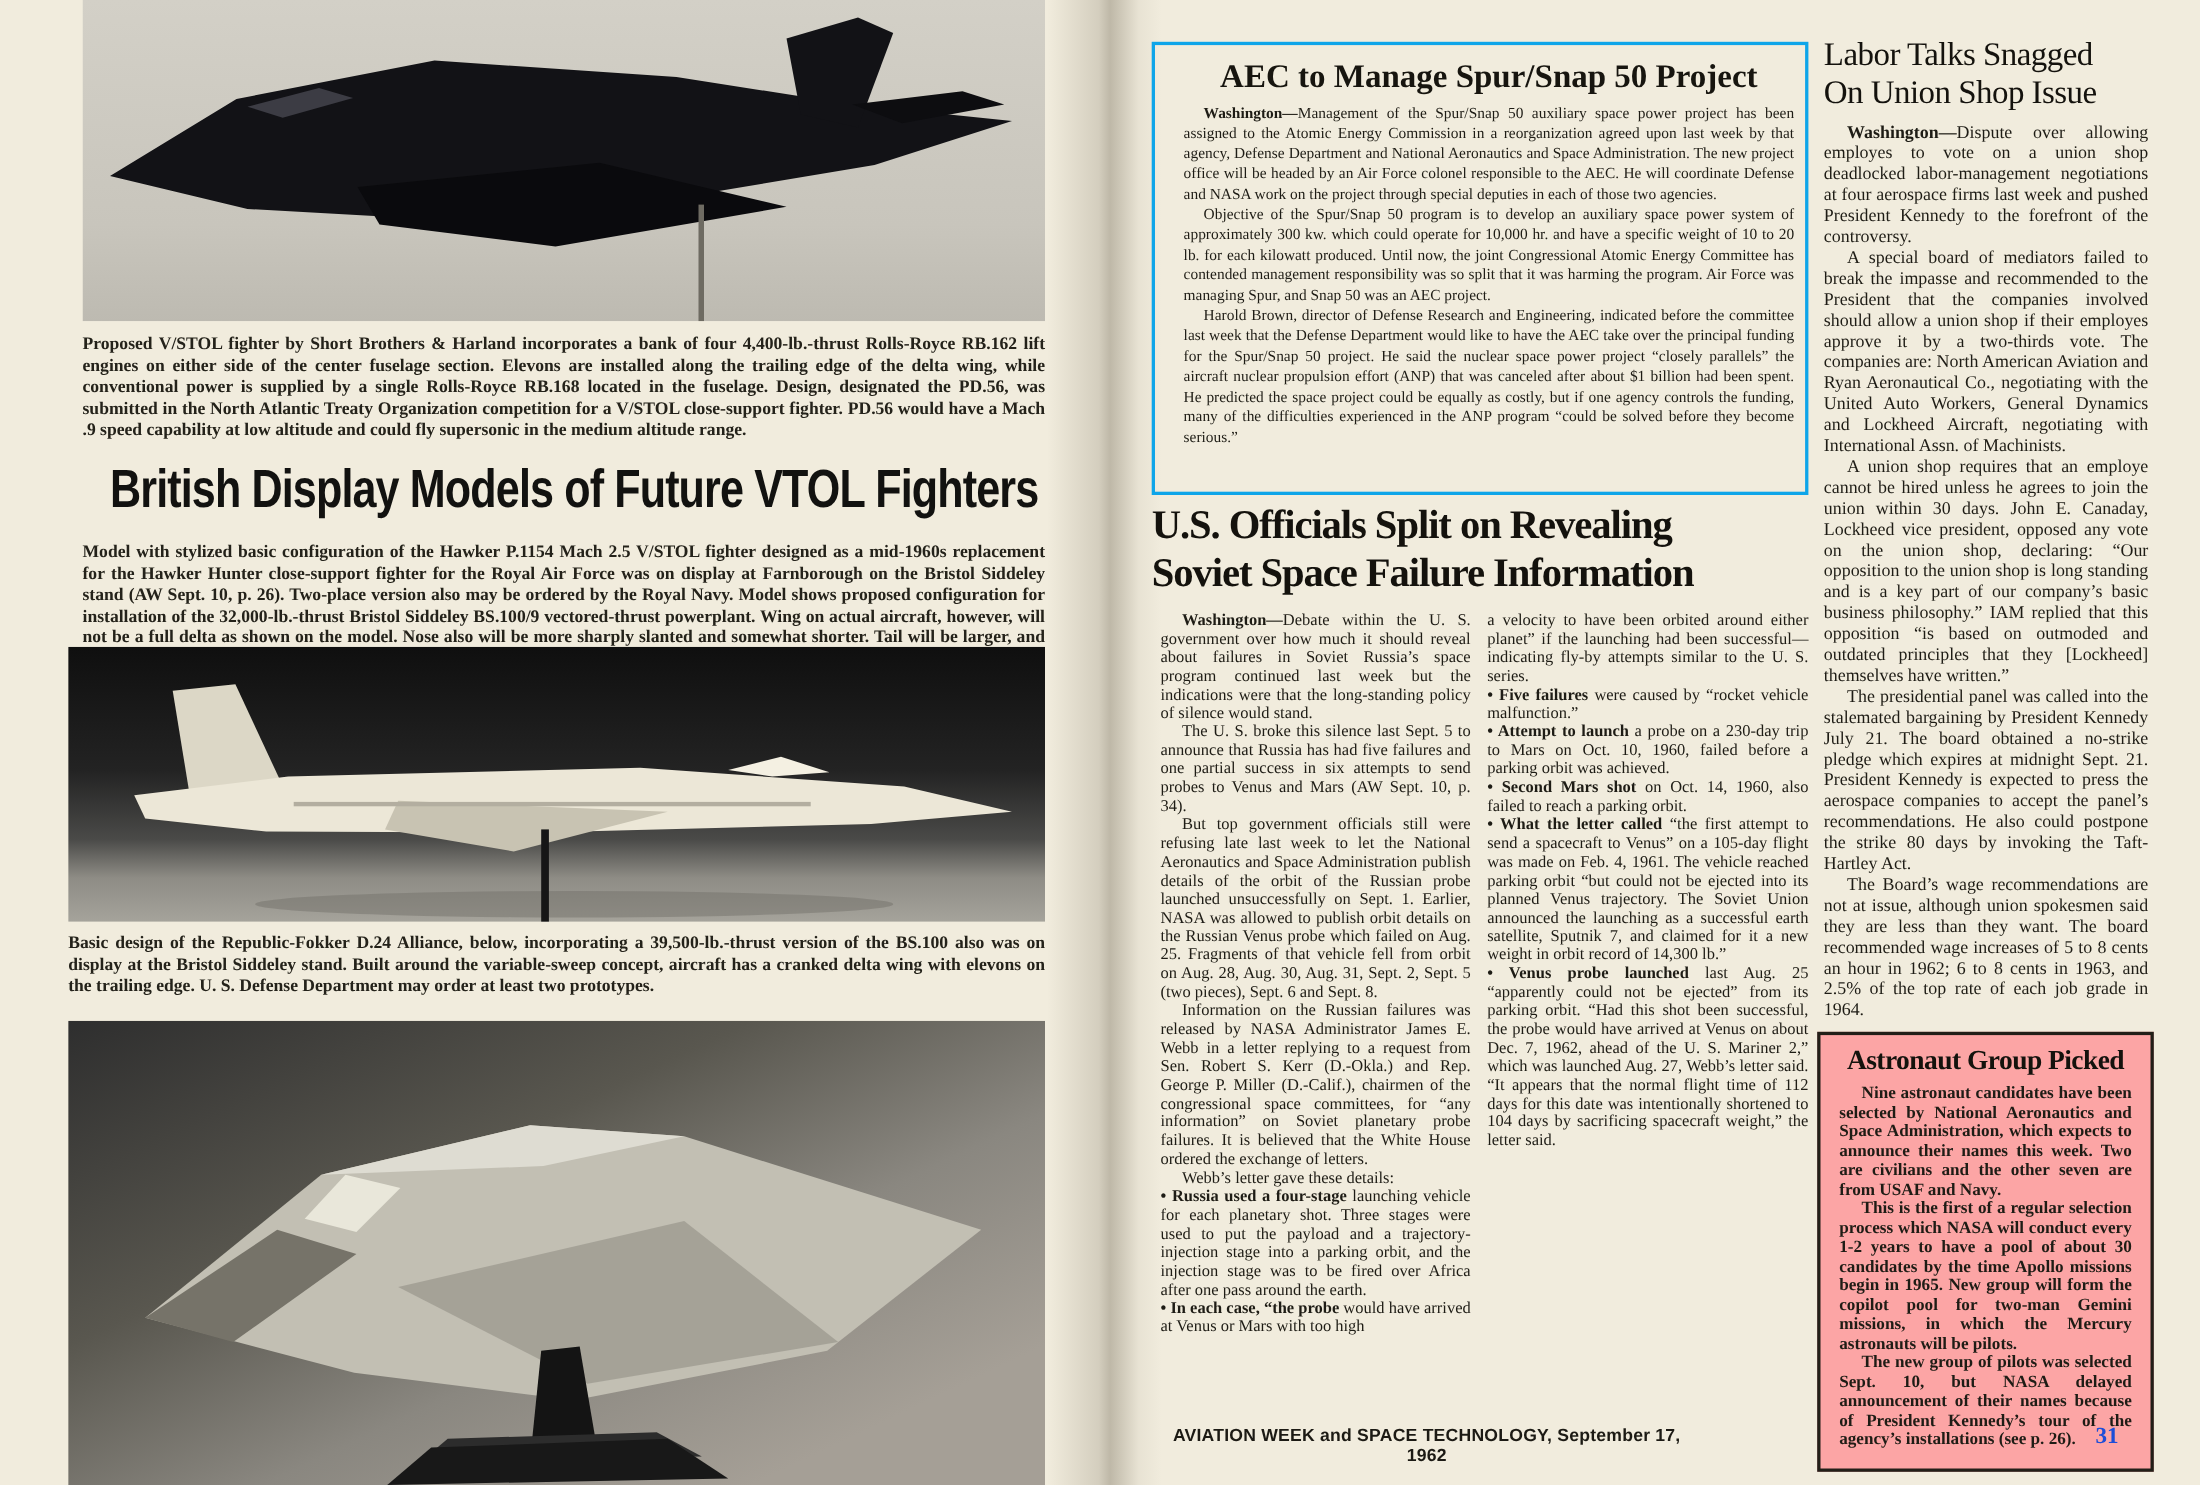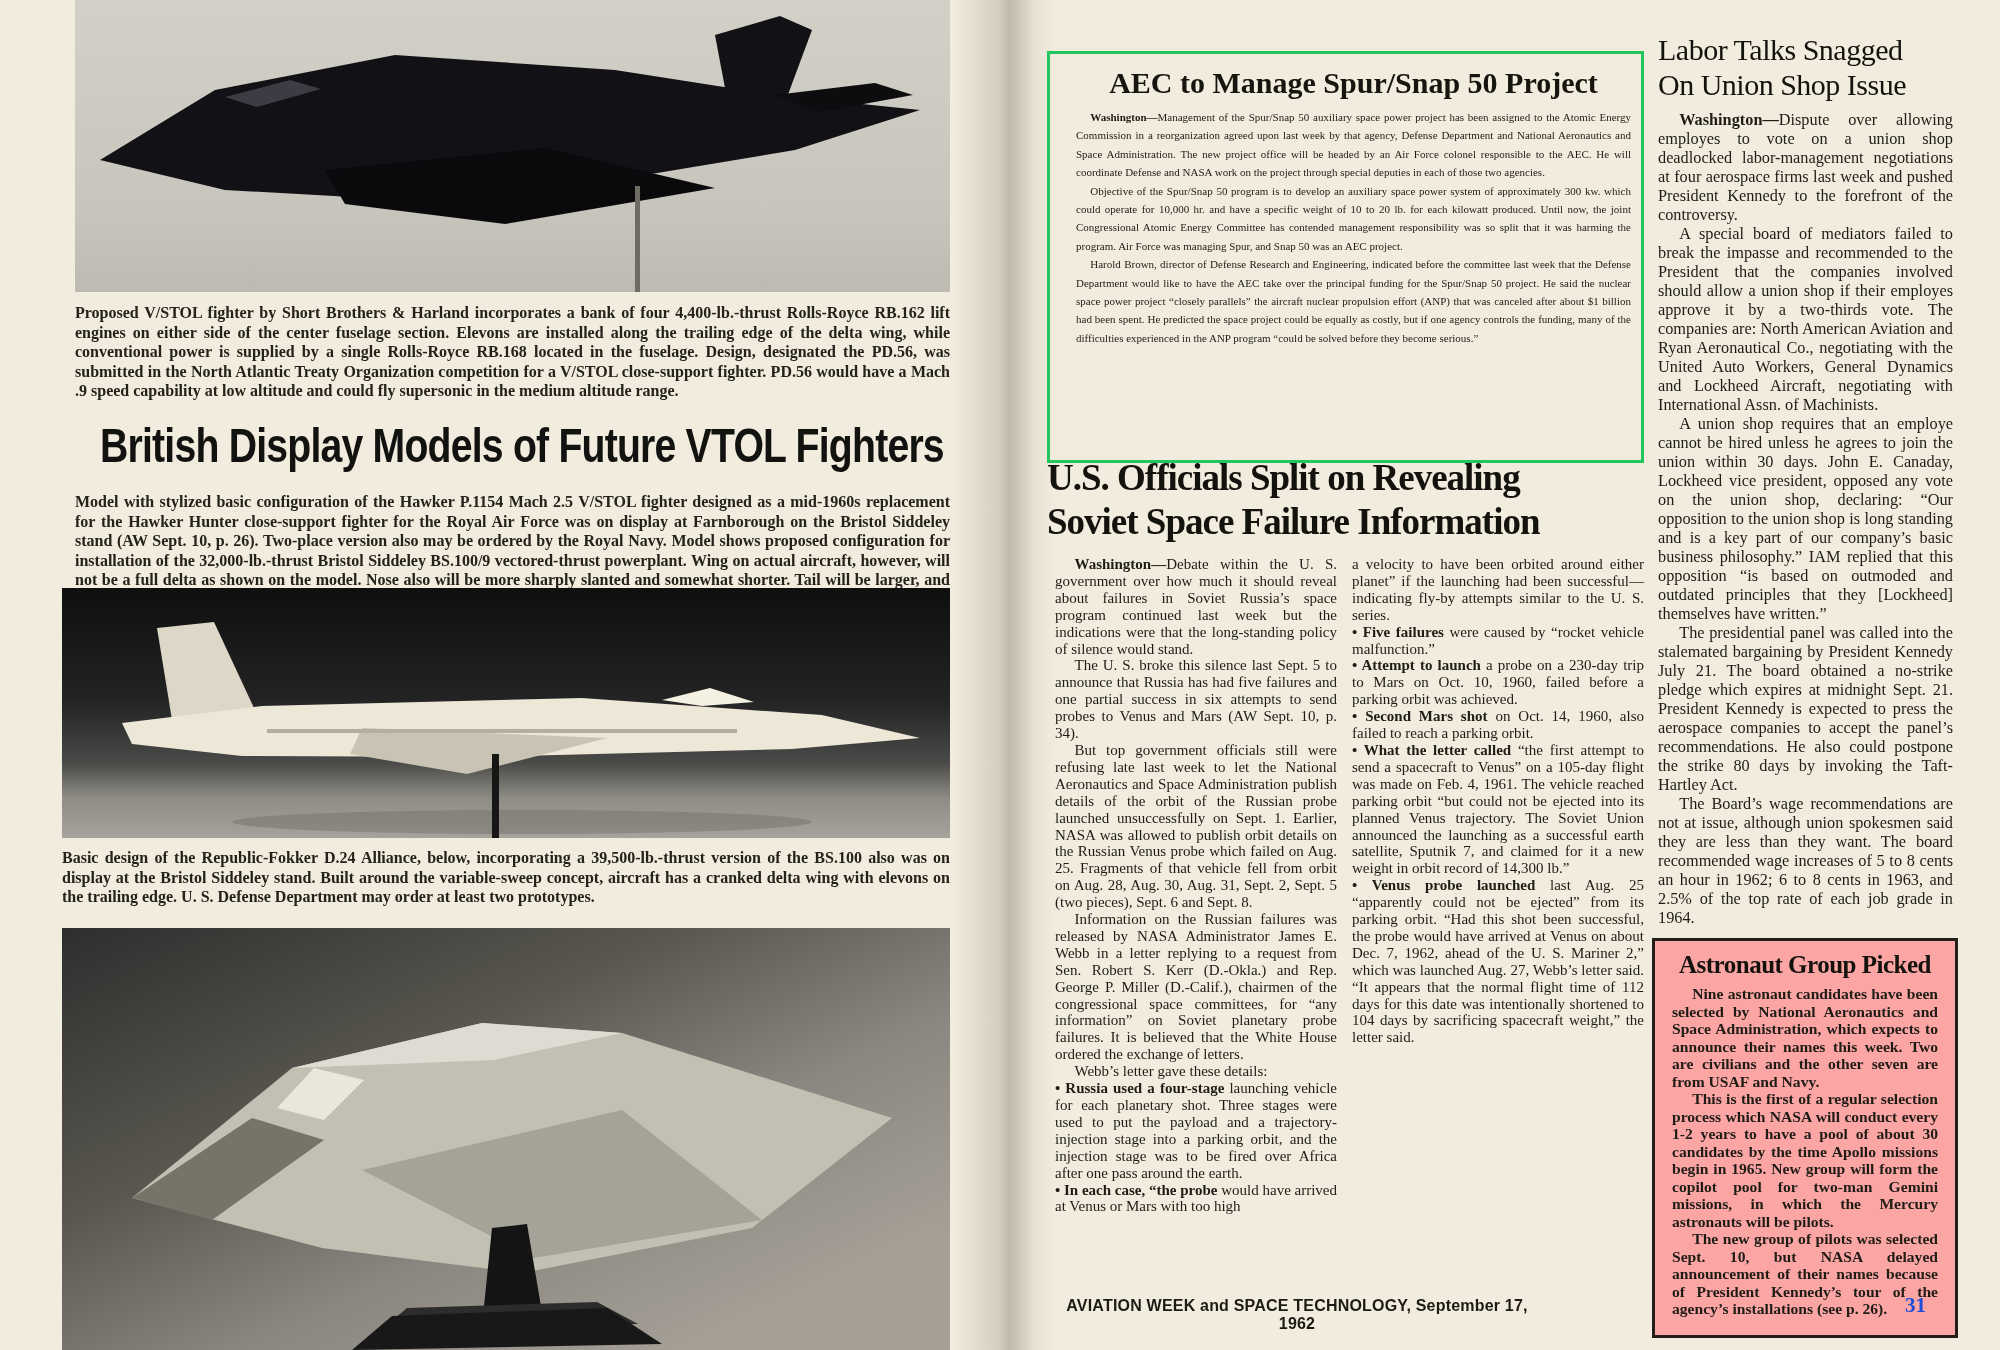--- a/index.html
+++ b/index.html
@@ -16,23 +16,23 @@
             letter-spacing:-1px;color:#121210;}
   .intro{font-size:16px;font-weight:700;line-height:19.5px;text-align:justify;color:#24221a;margin:0;}
 
   
   .col p.blk{margin:0;text-align:justify;}
   .t-p{text-indent:1.3em;}
   .t-b,.t-c{text-indent:0;}
   .lead{font-weight:700;}
 
   
-  .aec-box{border:3px solid #22c55e;padding:8px 10px 10px 26px;box-sizing:border-box;margin-top:13px;}
+  .aec-box{border:3px solid #0ea5e9;padding:8px 10px 10px 26px;box-sizing:border-box;}
   .aec-title{font-size:30px;font-weight:700;text-align:center;margin:4px 0 8px 0;color:#17150f;}
-  .aec-box .col{font-size:11px;line-height:18.4px;}
+  .aec-box .col{font-size:14px;line-height:18.4px;}
 
   
   .main-title{font-size:37px;line-height:44px;font-weight:700;letter-spacing:-1px;color:#14120d;}
   .news-col{font-size:15px;line-height:16.9px;}
 
   
   .labor-title{font-size:30px;line-height:35px;font-weight:400;letter-spacing:-.5px;color:#14120d;}
   .labor-col{font-size:16.3px;line-height:19px;}
 
   

